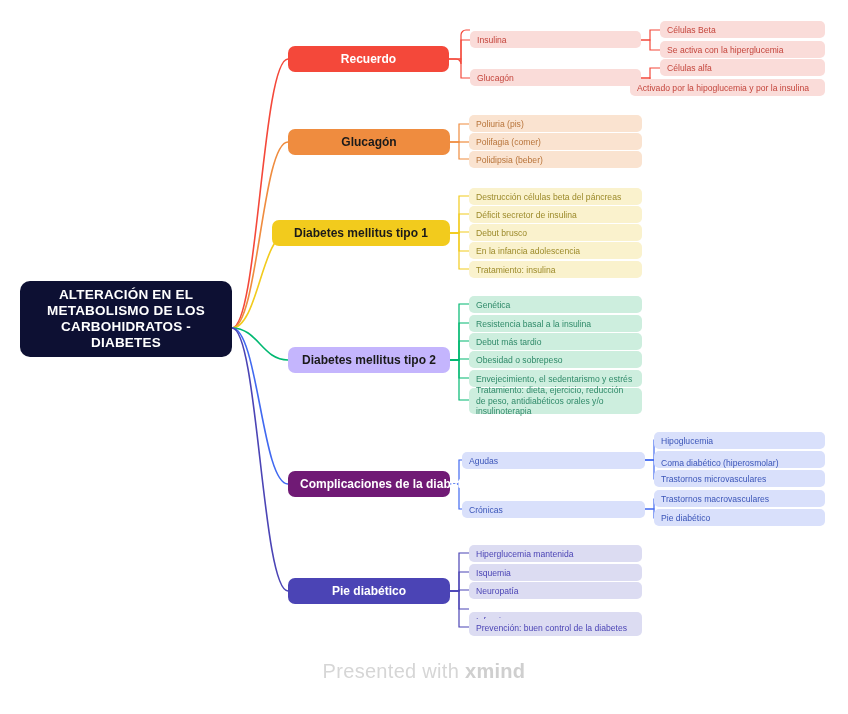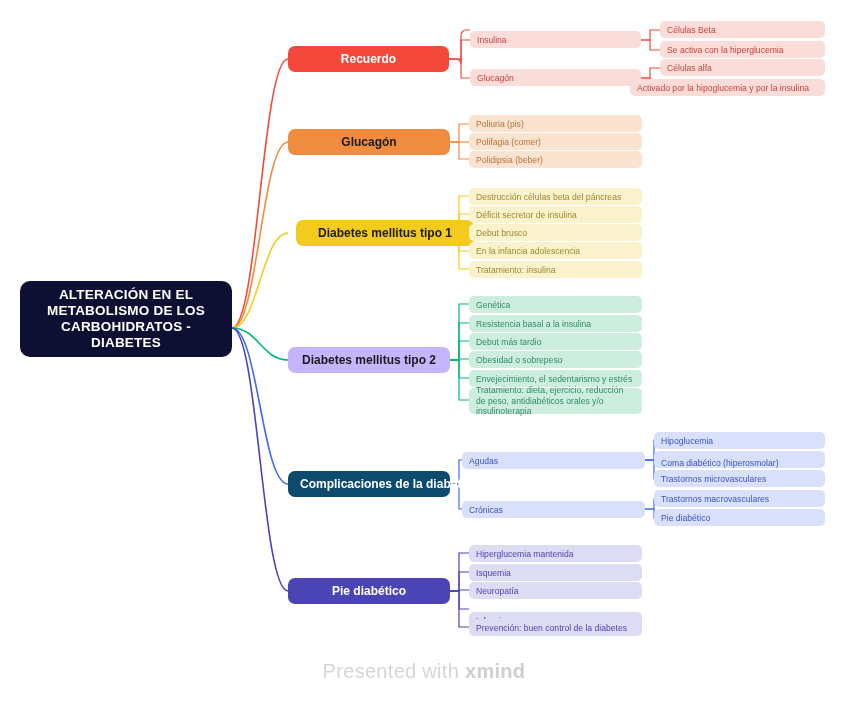--- a/index.html
+++ b/index.html
@@ -139,21 +139,21 @@
   <div class="node sub" style="left:469px;top:115px;width:173px;background:#fae3d0;color:#b8743a;">
     <span class="txt">Poliuria (pis)</span>
   </div>
   <div class="node sub" style="left:469px;top:133px;width:173px;background:#fae3d0;color:#b8743a;">
     <span class="txt">Polifagia (comer)</span>
   </div>
   <div class="node sub" style="left:469px;top:151px;width:173px;background:#fae3d0;color:#b8743a;">
     <span class="txt">Polidipsia (beber)</span>
   </div>
 
-  <div class="node branch" style="left:296px;top:220px;width:178px;background:#f2cb1d;color:#1a1a1a;">
+  <div class="node branch" style="left:272px;top:220px;width:178px;background:#f2cb1d;color:#1a1a1a;">
     <span class="txt">Diabetes mellitus tipo 1</span>
   </div>
   <div class="node sub" style="left:469px;top:188px;width:173px;background:#faf2cd;color:#9c8a2a;">
     <span class="txt">Destrucción células beta del páncreas</span>
   </div>
   <div class="node sub" style="left:469px;top:206px;width:173px;background:#faf2cd;color:#9c8a2a;">
     <span class="txt">Déficit secretor de insulina</span>
   </div>
   <div class="node sub" style="left:469px;top:224px;width:173px;background:#faf2cd;color:#9c8a2a;">
     <span class="txt">Debut brusco</span>
@@ -180,21 +180,21 @@
   <div class="node sub" style="left:469px;top:351px;width:173px;background:#cdeede;color:#2f8a69;">
     <span class="txt">Obesidad o sobrepeso</span>
   </div>
   <div class="node sub" style="left:469px;top:370px;width:173px;background:#cdeede;color:#2f8a69;">
     <span class="txt">Envejecimiento, el sedentarismo y estrés</span>
   </div>
   <div class="node sub tall wrap" style="left:469px;top:388px;width:173px;background:#cdeede;color:#2f8a69;">
     <span class="txt">Tratamiento: dieta, ejercicio, reducción de peso, antidiabéticos orales y/o insulinoterapia</span>
   </div>
 
-  <div class="node branch" style="left:288px;top:471px;width:162px;background:#0c4a6e;color:#ffffff;">
+  <div class="node branch" style="left:288px;top:471px;width:162px;background:#701a75;color:#ffffff;">
     <span class="txt">Complicaciones de la diabetes</span>
   </div>
   <div class="node sub" style="left:462px;top:452px;width:183px;background:#d9e0fb;color:#3b55b8;">
     <span class="txt">Agudas</span>
   </div>
   <div class="node sub" style="left:462px;top:501px;width:183px;background:#d9e0fb;color:#3b55b8;">
     <span class="txt">Crónicas</span>
   </div>
   <div class="node leaf" style="left:654px;top:432px;width:171px;background:#d9e0fb;color:#3b55b8;">
     <span class="txt">Hipoglucemia</span>

